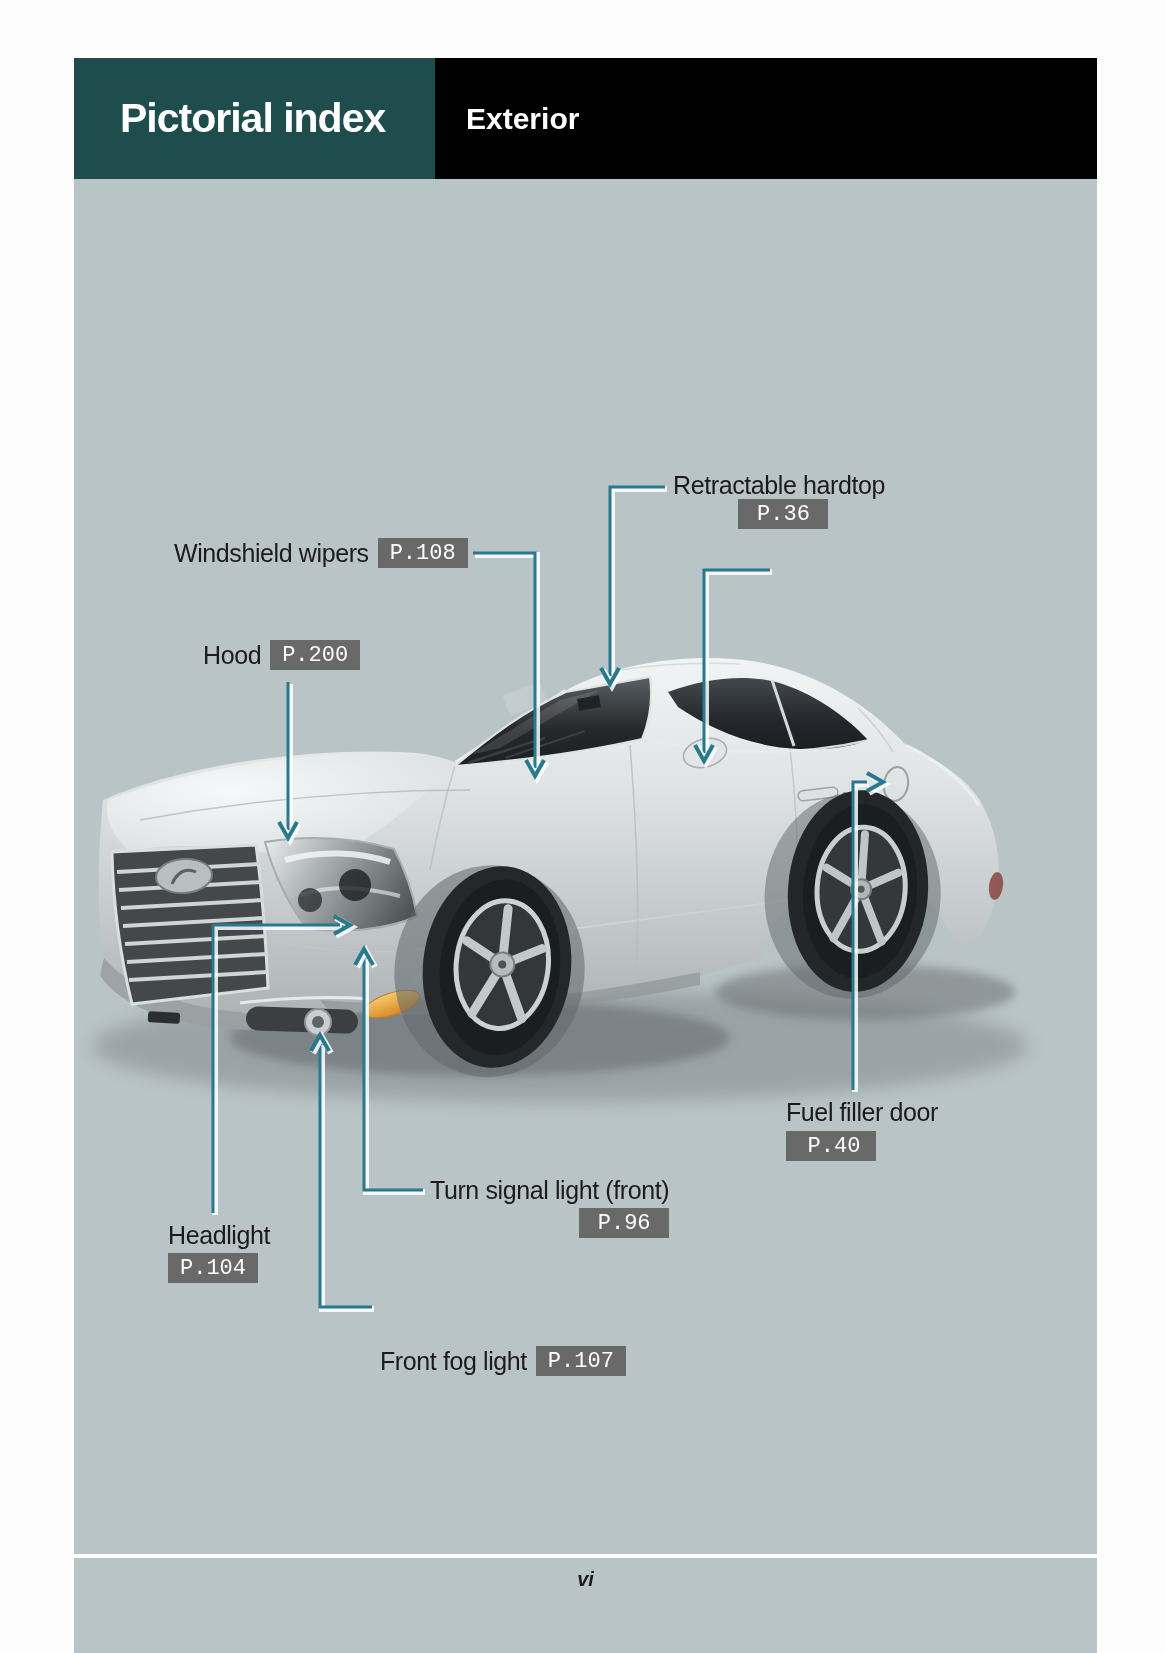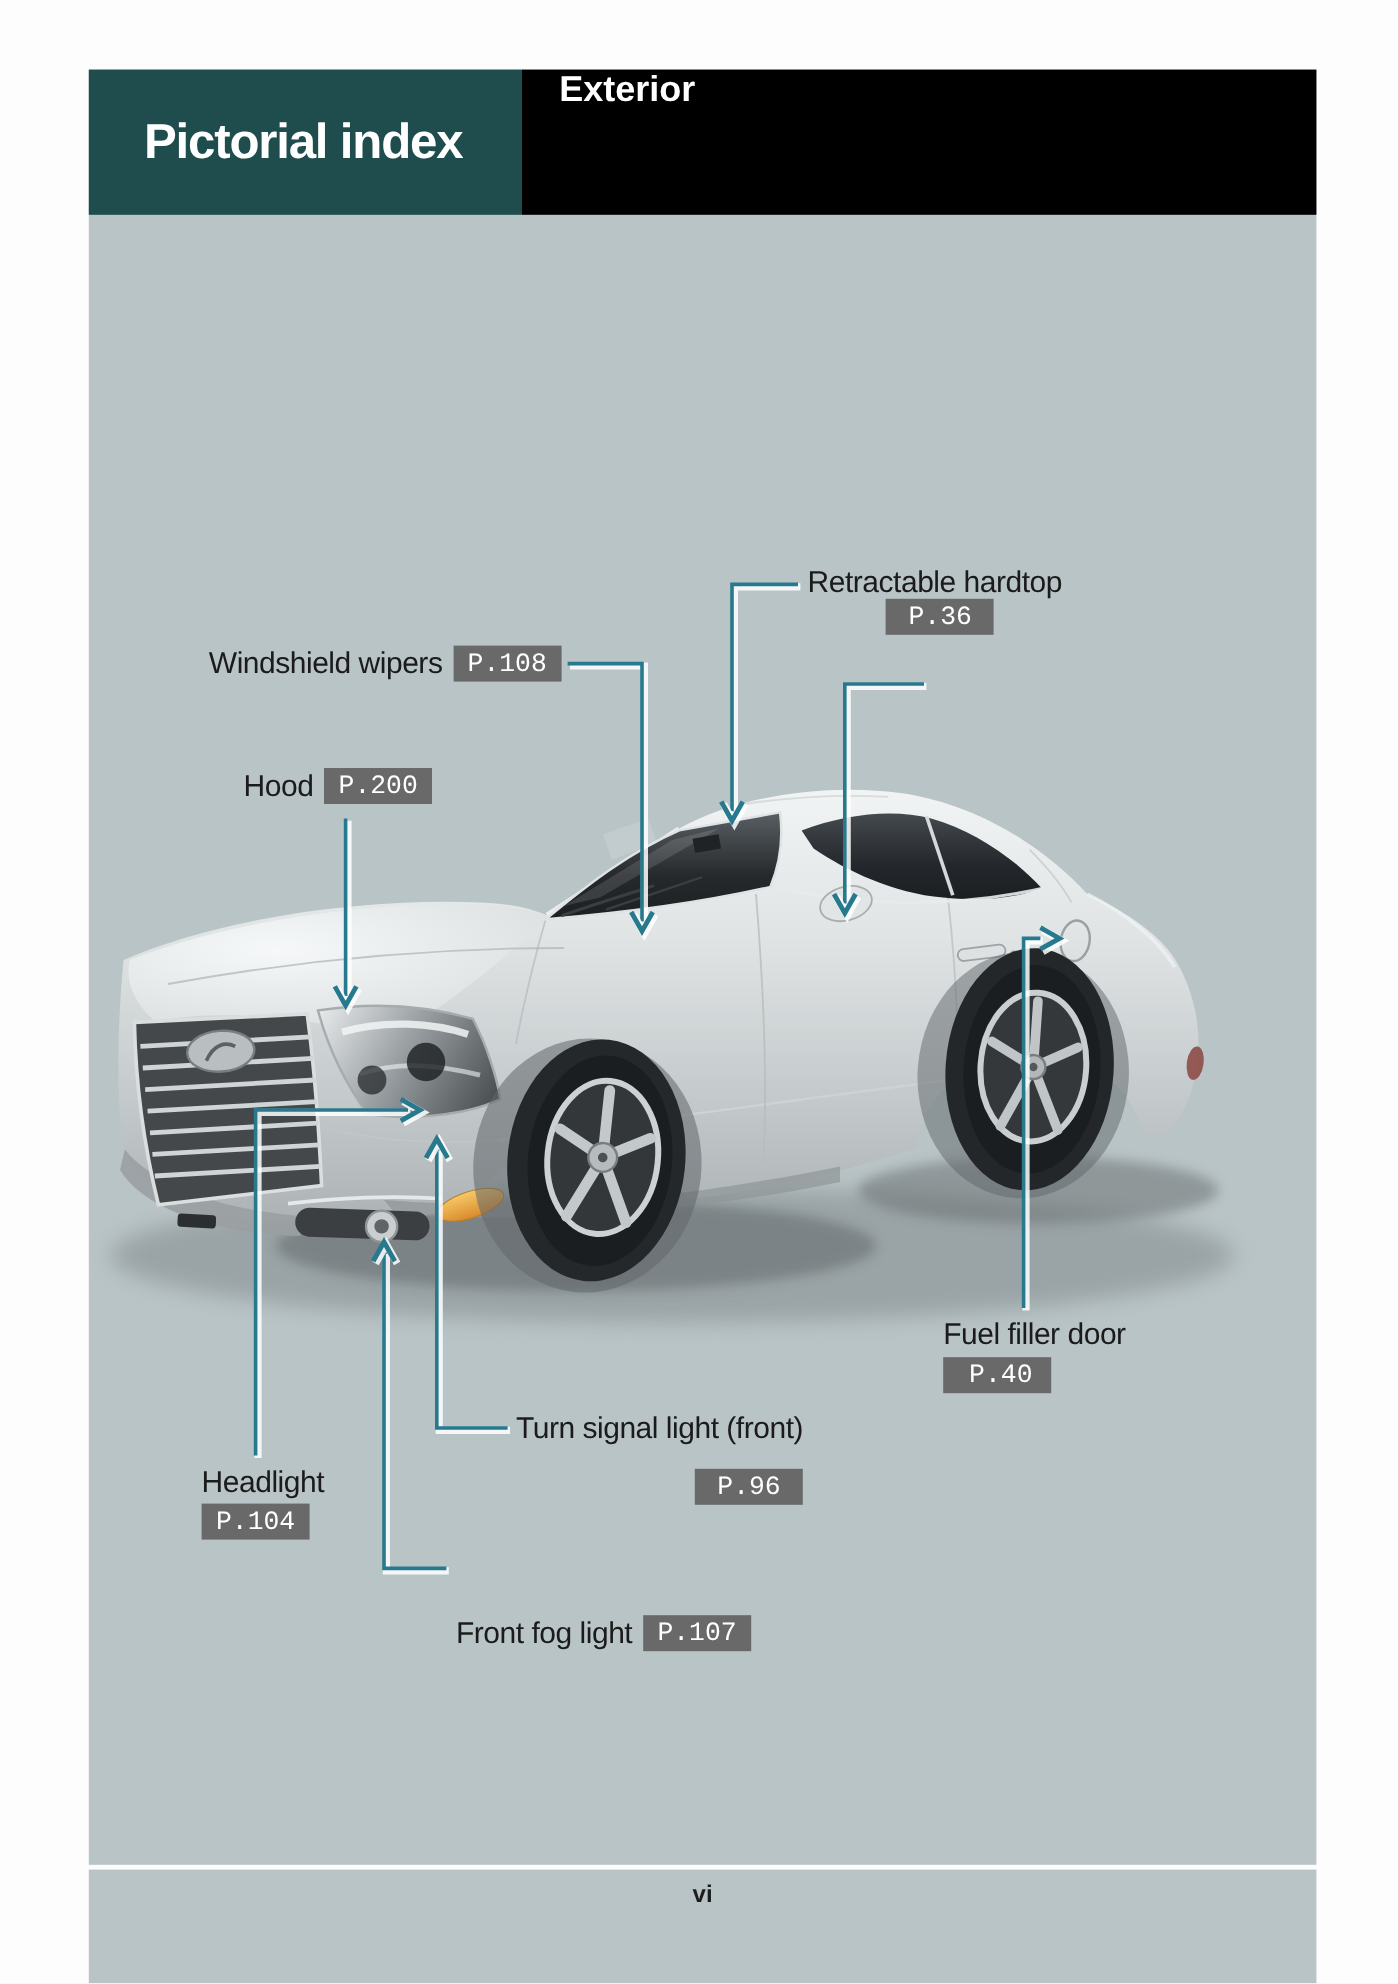--- a/index.html
+++ b/index.html
@@ -1,37 +1,37 @@
 <!DOCTYPE html>
 <html><head>
 <meta charset="utf-8">
 <style>
   html,body{margin:0;padding:0;background:#ffffff;}
   .page{position:relative;width:1165px;height:1653px;background:#fdfdfd;overflow:hidden;
         font-family:"Liberation Sans",sans-serif;}
   .panel{position:absolute;left:74px;top:58px;width:1023px;height:1496px;background:#b9c4c6;}
-  .footer-strip{position:absolute;left:74px;top:1558px;width:1023px;height:95px;background:#b9c4c6;text-align:center;}
+  .footer-strip{position:absolute;left:74px;top:1558px;width:1023px;height:95px;background:#b9c4c6;text-align:center;font-style:italic;}
   .page-number{display:inline-block;margin-top:10px;font-size:20px;font-weight:bold;color:#1d1d1d;}
   .header{position:absolute;left:0;top:0;width:100%;height:121px;display:flex;z-index:2;}
   .header-left{width:361px;height:121px;background:#1f4c4d;display:flex;align-items:center;}
   .header-left span{color:#ffffff;font-weight:bold;font-size:41px;letter-spacing:-1px;padding-left:46px;white-space:nowrap;}
-  .header-right{flex:1;height:121px;background:#000000;display:flex;align-items:flex-start;}
+  .header-right{flex:1;height:121px;background:#000000;display:flex;align-items:center;}
   .header-right span{color:#ffffff;font-weight:bold;font-size:30px;padding-left:31px;white-space:nowrap;}
   svg.scene{position:absolute;left:0;top:0;z-index:3;pointer-events:none;}
   .callout-label{position:absolute;z-index:4;color:#1b1b1b;font-size:25px;letter-spacing:-0.4px;line-height:27px;white-space:nowrap;}
   .row{display:flex;align-items:center;}
   .col{display:flex;flex-direction:column;}
   .ref-box{display:inline-flex;align-items:center;justify-content:center;
            min-width:90px;height:30px;padding:0 6px;box-sizing:border-box;
            background:#696969;color:#ffffff;font-size:22px;letter-spacing:0;font-family:Liberation Mono, monospace;}
   .ml{margin-left:9px;}
   #cl-mirrors .row{margin-top:5px;}
   #cl-fuel .ref-box{margin-top:5px;align-self:flex-start;padding-left:12px;}
   #cl-turn{align-items:flex-end;}
-  #cl-turn .ref-box{margin-top:20px;}
+  #cl-turn .ref-box{margin-top:4px;}
   #cl-headlight .ref-box{margin-top:4px;align-self:flex-start;}
 </style>
 </head>
 <body>
 
 <div class="page">
   <div class="panel">
     <div class="header">
       <div class="header-left">
         <span>Pictorial index</span>

